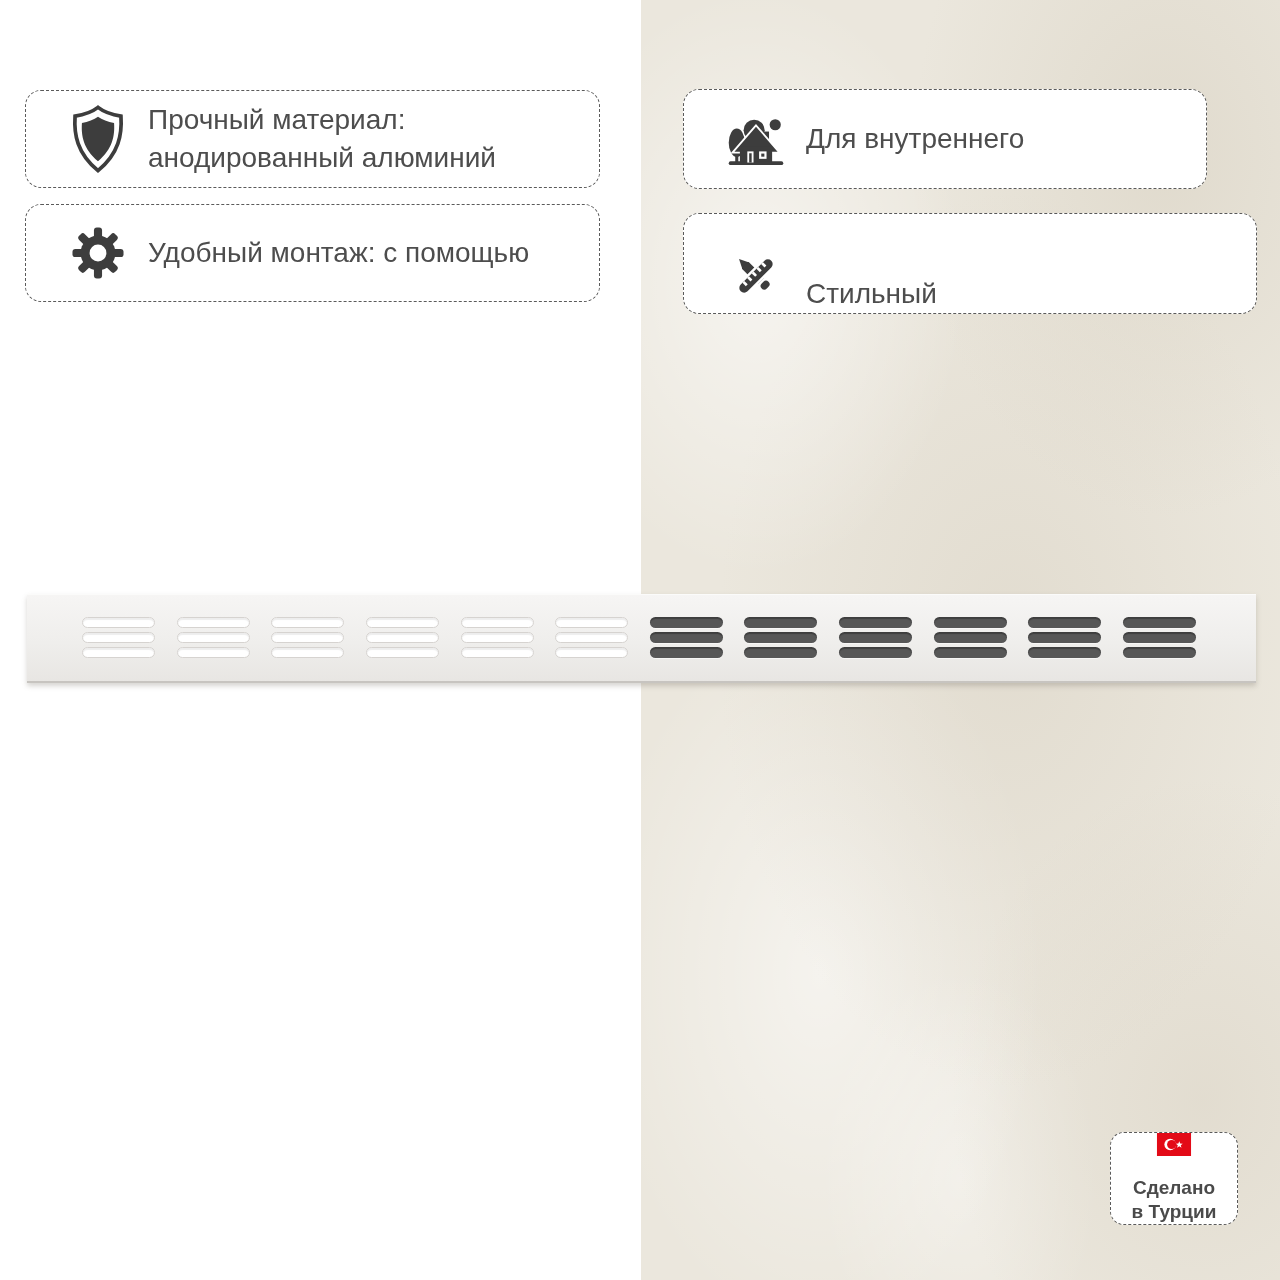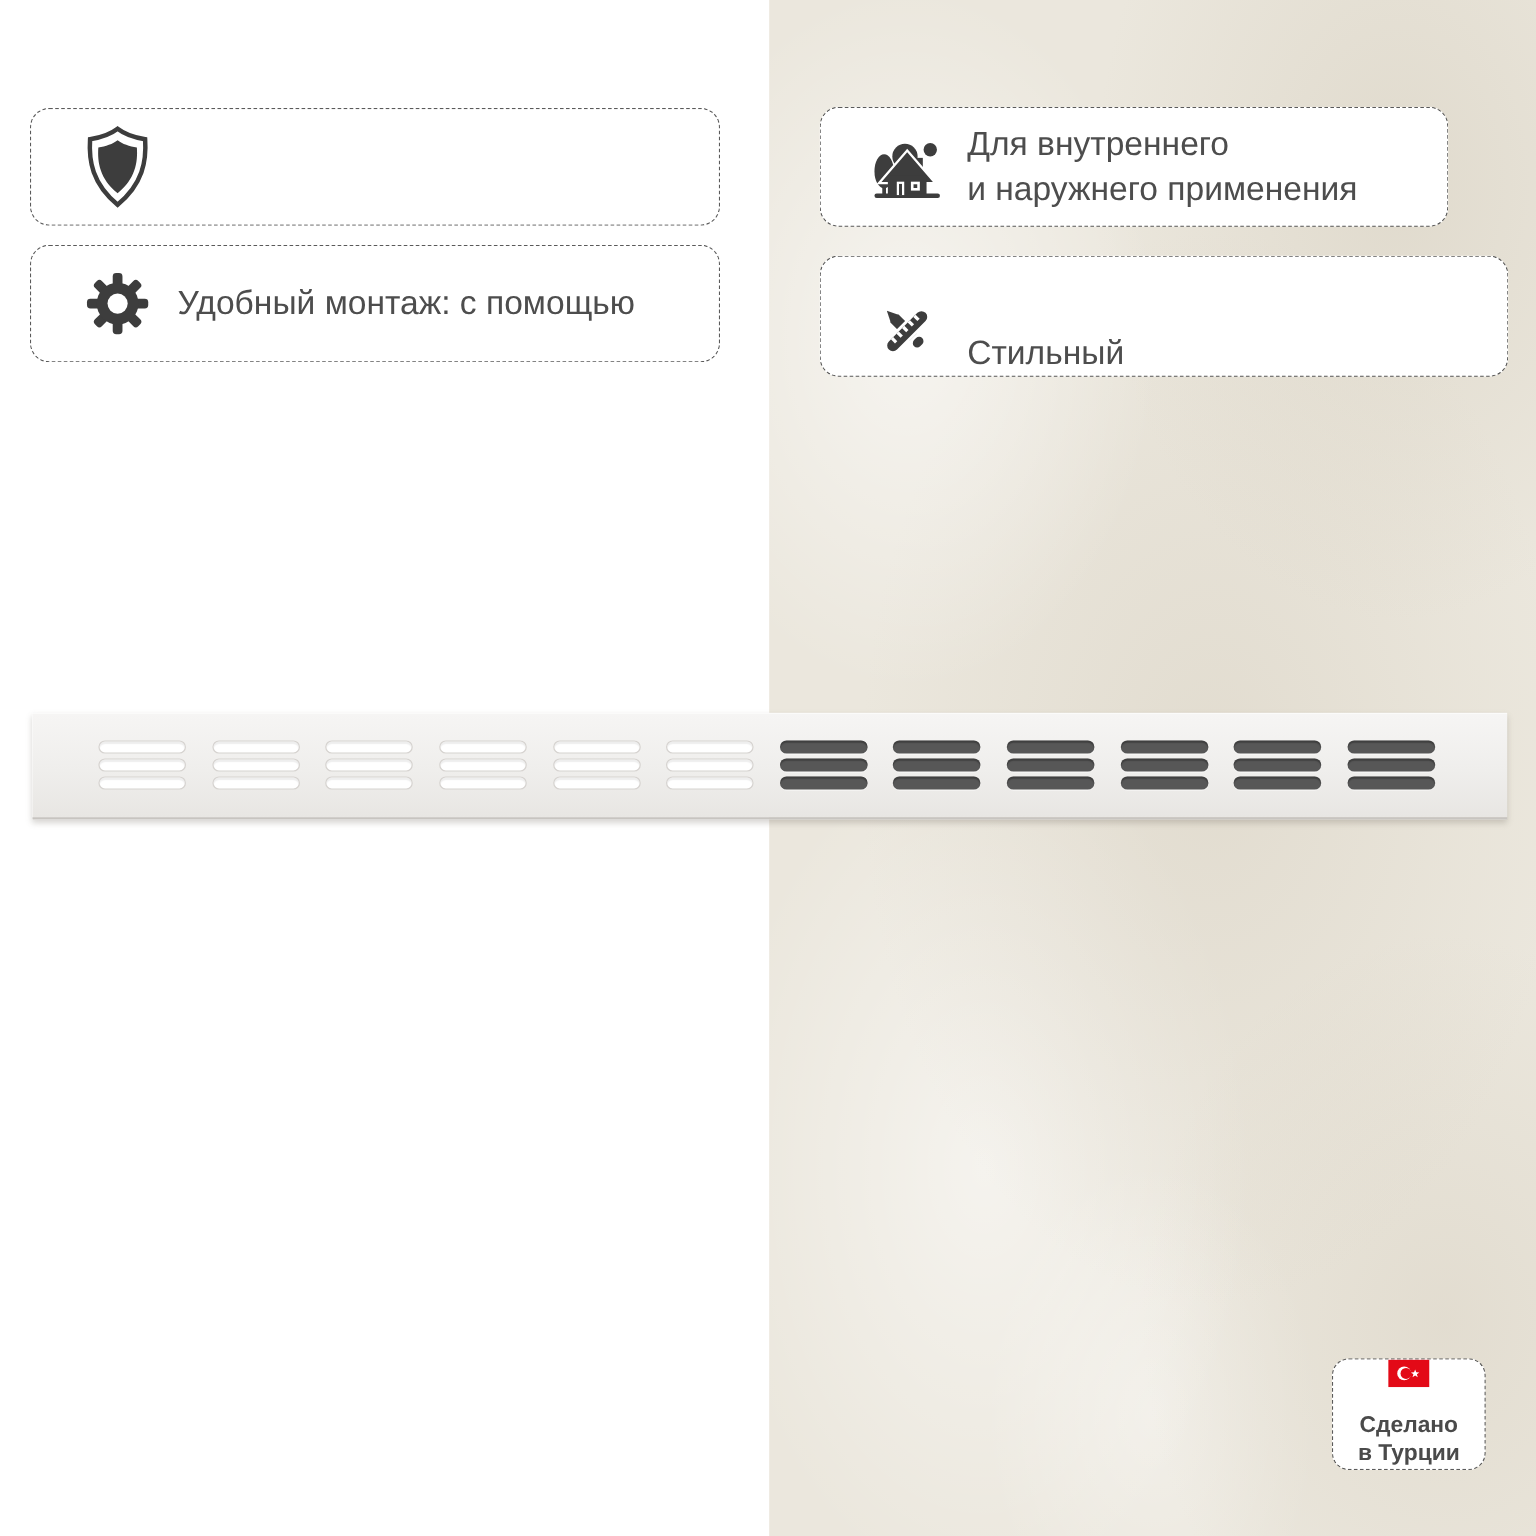--- a/index.html
+++ b/index.html
@@ -62,21 +62,22 @@
   <div class="texture-panel"></div>
 
   <div class="feature-box" id="box-material">
     <span class="icon-wrap">
       <svg width="62" height="72" viewBox="0 0 100 110">
         <path d="M50 4 C41 11 27 16 13 18 C11 47 16 78 50 106 C84 78 89 47 87 18 C73 16 59 11 50 4 Z" fill="#ffffff" stroke="#3d3d3d" stroke-width="6"></path>
         <path d="M50 4 C41 11 27 16 13 18 C11 47 16 78 50 106 C84 78 89 47 87 18 C73 16 59 11 50 4 Z" fill="#3d3d3d" transform="translate(15,16.5) scale(0.70)"></path>
       </svg>
     </span>
     <span class="text-wrap">
-      <br>
+      <span>Прочный материал:</span><br>
+      <span>анодированный алюминий</span>
     </span>
   </div>
 
   <div class="feature-box" id="box-mounting">
     <span class="icon-wrap">
       <svg width="58" height="58" viewBox="0 0 100 100">
         <g fill="#3d3d3d">
           <g>
             <rect x="43" y="6" width="14" height="20" rx="5"></rect>
             <rect x="43" y="6" width="14" height="20" rx="5" transform="rotate(45 50 50)"></rect>
@@ -111,21 +112,20 @@
           <rect x="6" y="86" width="88" height="6" rx="3"></rect>
         </g>
         <rect x="36" y="70" width="10" height="18" fill="#ffffff"></rect>
         <rect x="39" y="73" width="4" height="15" fill="#3d3d3d"></rect>
         <rect x="55" y="70" width="12" height="12" fill="#ffffff"></rect>
         <rect x="58.5" y="73.5" width="5" height="5" fill="#3d3d3d"></rect>
       </svg>
     </span>
     <span class="text-wrap">
       <span>Для внутреннего</span><br>
-      <span>и наружнего применения</span>
     </span>
   </div>
 
   <div class="feature-box" id="box-design">
     <span class="icon-wrap">
       <svg width="60" height="60" viewBox="0 0 100 100">
         <g transform="rotate(45 50 50)">
           <polygon points="10,50 26,42 26,58" fill="#3d3d3d"></polygon>
           <rect x="24" y="42" width="38" height="16" rx="2" fill="#3d3d3d"></rect>
           <rect x="62" y="42" width="3.5" height="16" fill="#ffffff"></rect>

